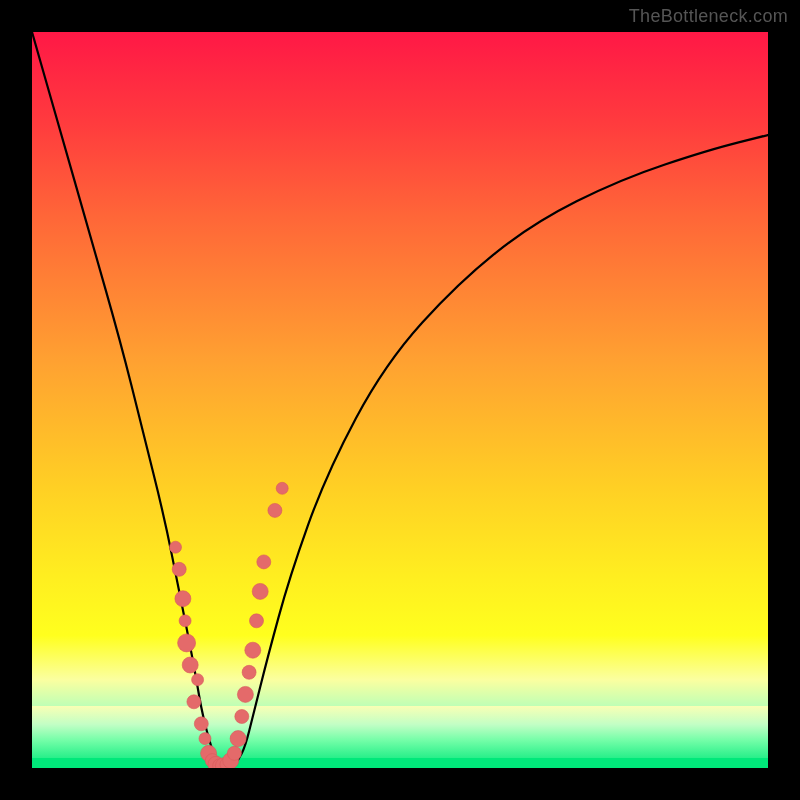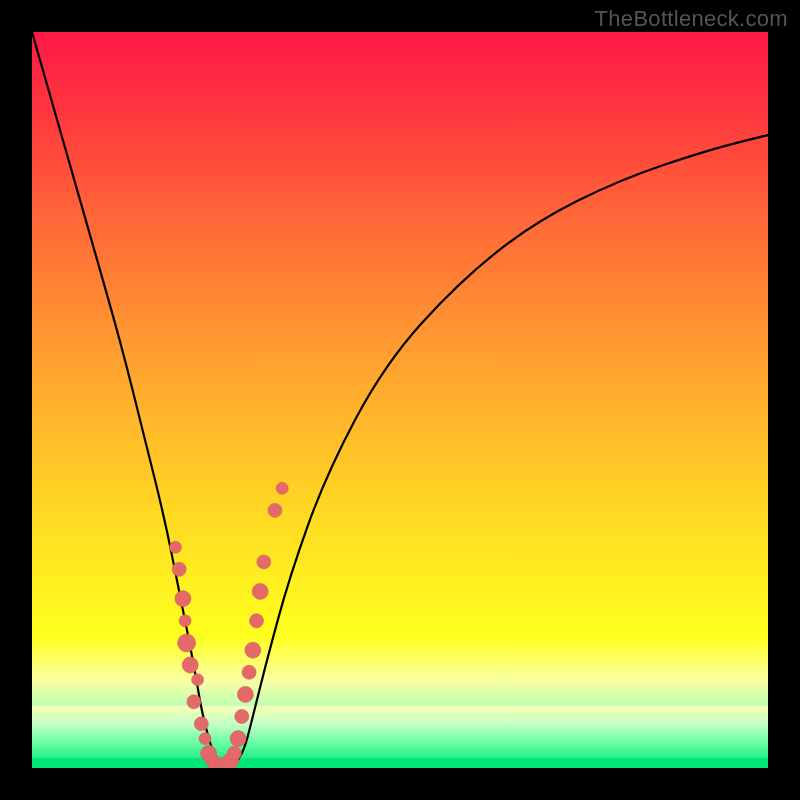--- a/index.html
+++ b/index.html
@@ -59,21 +59,21 @@
     width: 100%;
     height: 10px;
     background: #00e87a;
     pointer-events: none;
   }
   .watermark {
     position: absolute;
     top: 6px;
     right: 12px;
     color: #555;
-    font-size: 22px;
+    font-size: 18px;
     font-weight: 500;
     letter-spacing: 0.3px;
     user-select: none;
   }
   svg {
     position: absolute;
     left: 0;
     top: 0;
     pointer-events: none;
   }

